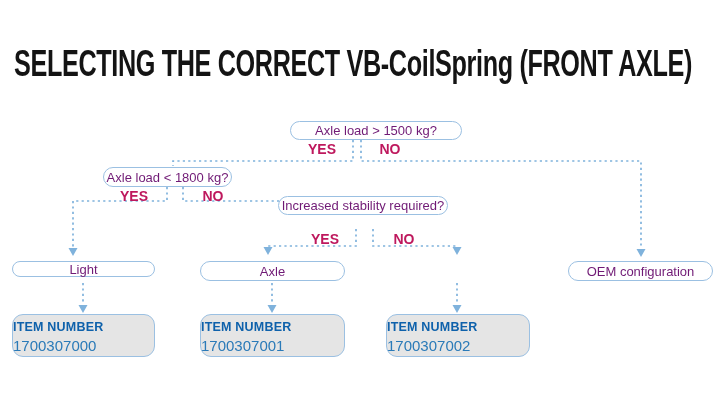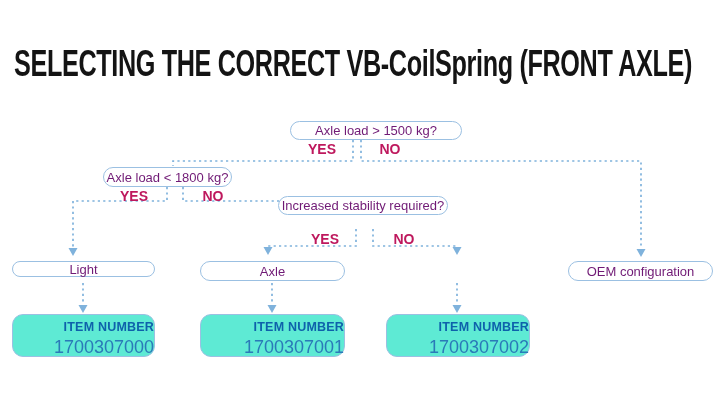--- a/index.html
+++ b/index.html
@@ -23,25 +23,25 @@
   }
 
   .yn {
     position:absolute; transform:translateX(-50%);
     color:#be185d; font-weight:bold; font-size:14px; line-height:1;
     white-space:nowrap;
   }
 
   .ibox {
     position:absolute; box-sizing:border-box;
-    border:1.5px solid #9bc0e2; border-radius:11px; background:#5eead4;
-    text-align:right; padding-top:6px;
+    border:1.5px solid #9bc0e2; border-radius:11px; background:#e5e5e5;
+    text-align:left; padding-top:6px;
   }
   .ibox .ilabel { color:#0e61ab; font-weight:bold; font-size:12.5px; line-height:1.1; letter-spacing:0.2px; }
-  .ibox .inum  { color:#2a7ab8; font-size:18px; line-height:1.1; margin-top:3px; }
+  .ibox .inum  { color:#2a7ab8; font-size:15px; line-height:1.1; margin-top:3px; }
 
   
   #d1 { left:290px; top:121px; width:172px; height:19px; }
   #d2 { left:103px; top:167px; width:129px; height:20px;text-align:center; }
   #d3 { left:278px; top:196px; width:170px; height:19px; }
 
   
   #d1yes { left:322px; top:142px; } #d1no { left:390px; top:142px; }
   #d2yes { left:134px; top:189px; } #d2no { left:213px; top:189px; }
   #d3yes { left:325px; top:232px; } #d3no { left:404px; top:232px; }

